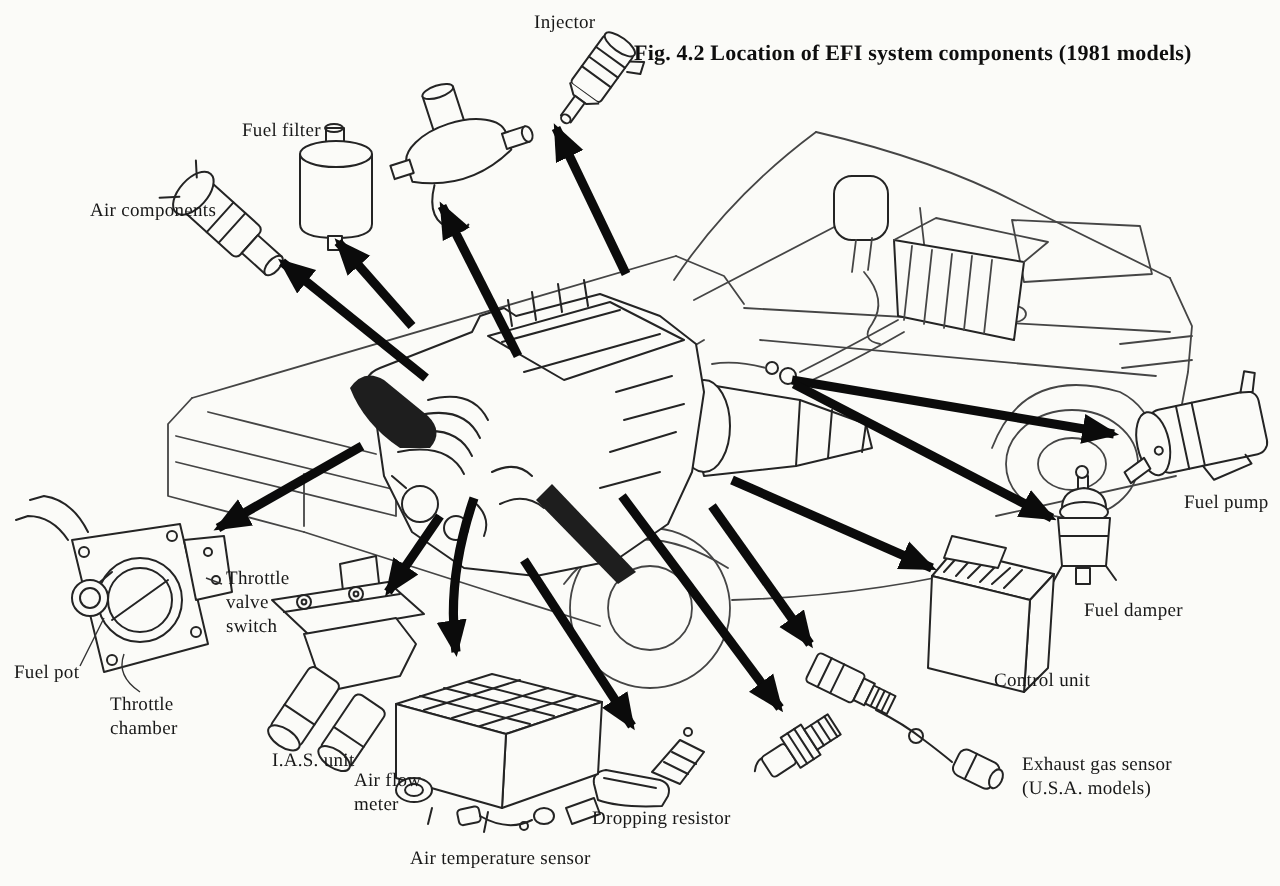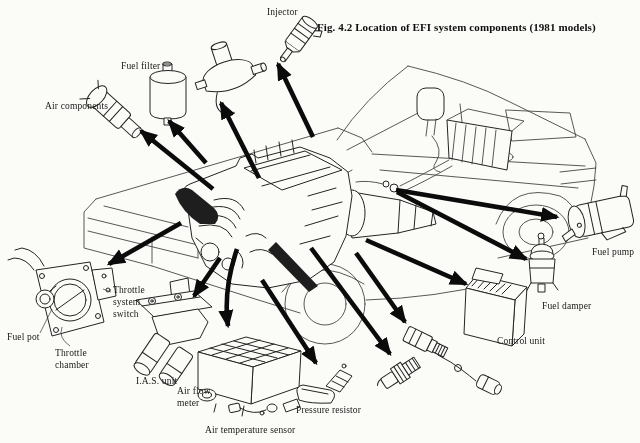--- a/index.html
+++ b/index.html
@@ -279,20 +279,21 @@
 </svg>
 
   <div class="ttl">Fig. 4.2 Location of EFI system components (1981 models)</div>
 
   <div class="lbl" style="left:267px;top:6px">Injector</div>
   <div class="lbl" style="left:121px;top:60px">Fuel filter</div>
   <div class="lbl" style="left:45px;top:100px">Air components</div>
   <div class="lbl" style="left:592px;top:246px">Fuel pump</div>
   <div class="lbl" style="left:542px;top:300px">Fuel damper</div>
   <div class="lbl" style="left:497px;top:335px">Control unit</div>
-  <div class="lbl" style="left:296px;top:404px">Pressure resistor</div>
+  <div class="lbl" style="left:511px;top:377px;width:95px;white-space:normal">Exhaust gas sensor (U.S.A. models)</div>
+  <div class="lbl" style="left:296px;top:404px">Dropping resistor</div>
   <div class="lbl" style="left:205px;top:424px">Air temperature sensor</div>
   <div class="lbl" style="left:177px;top:385px;width:44px;white-space:normal">Air flow meter</div>
   <div class="lbl" style="left:136px;top:375px">I.A.S. unit</div>
-  <div class="lbl" style="left:113px;top:284px;width:44px;white-space:normal">Throttle system switch</div>
+  <div class="lbl" style="left:113px;top:284px;width:44px;white-space:normal">Throttle valve switch</div>
   <div class="lbl" style="left:7px;top:331px">Fuel pot</div>
   <div class="lbl" style="left:55px;top:347px;width:48px;white-space:normal">Throttle chamber</div>
 </div>
 
 </body></html>

